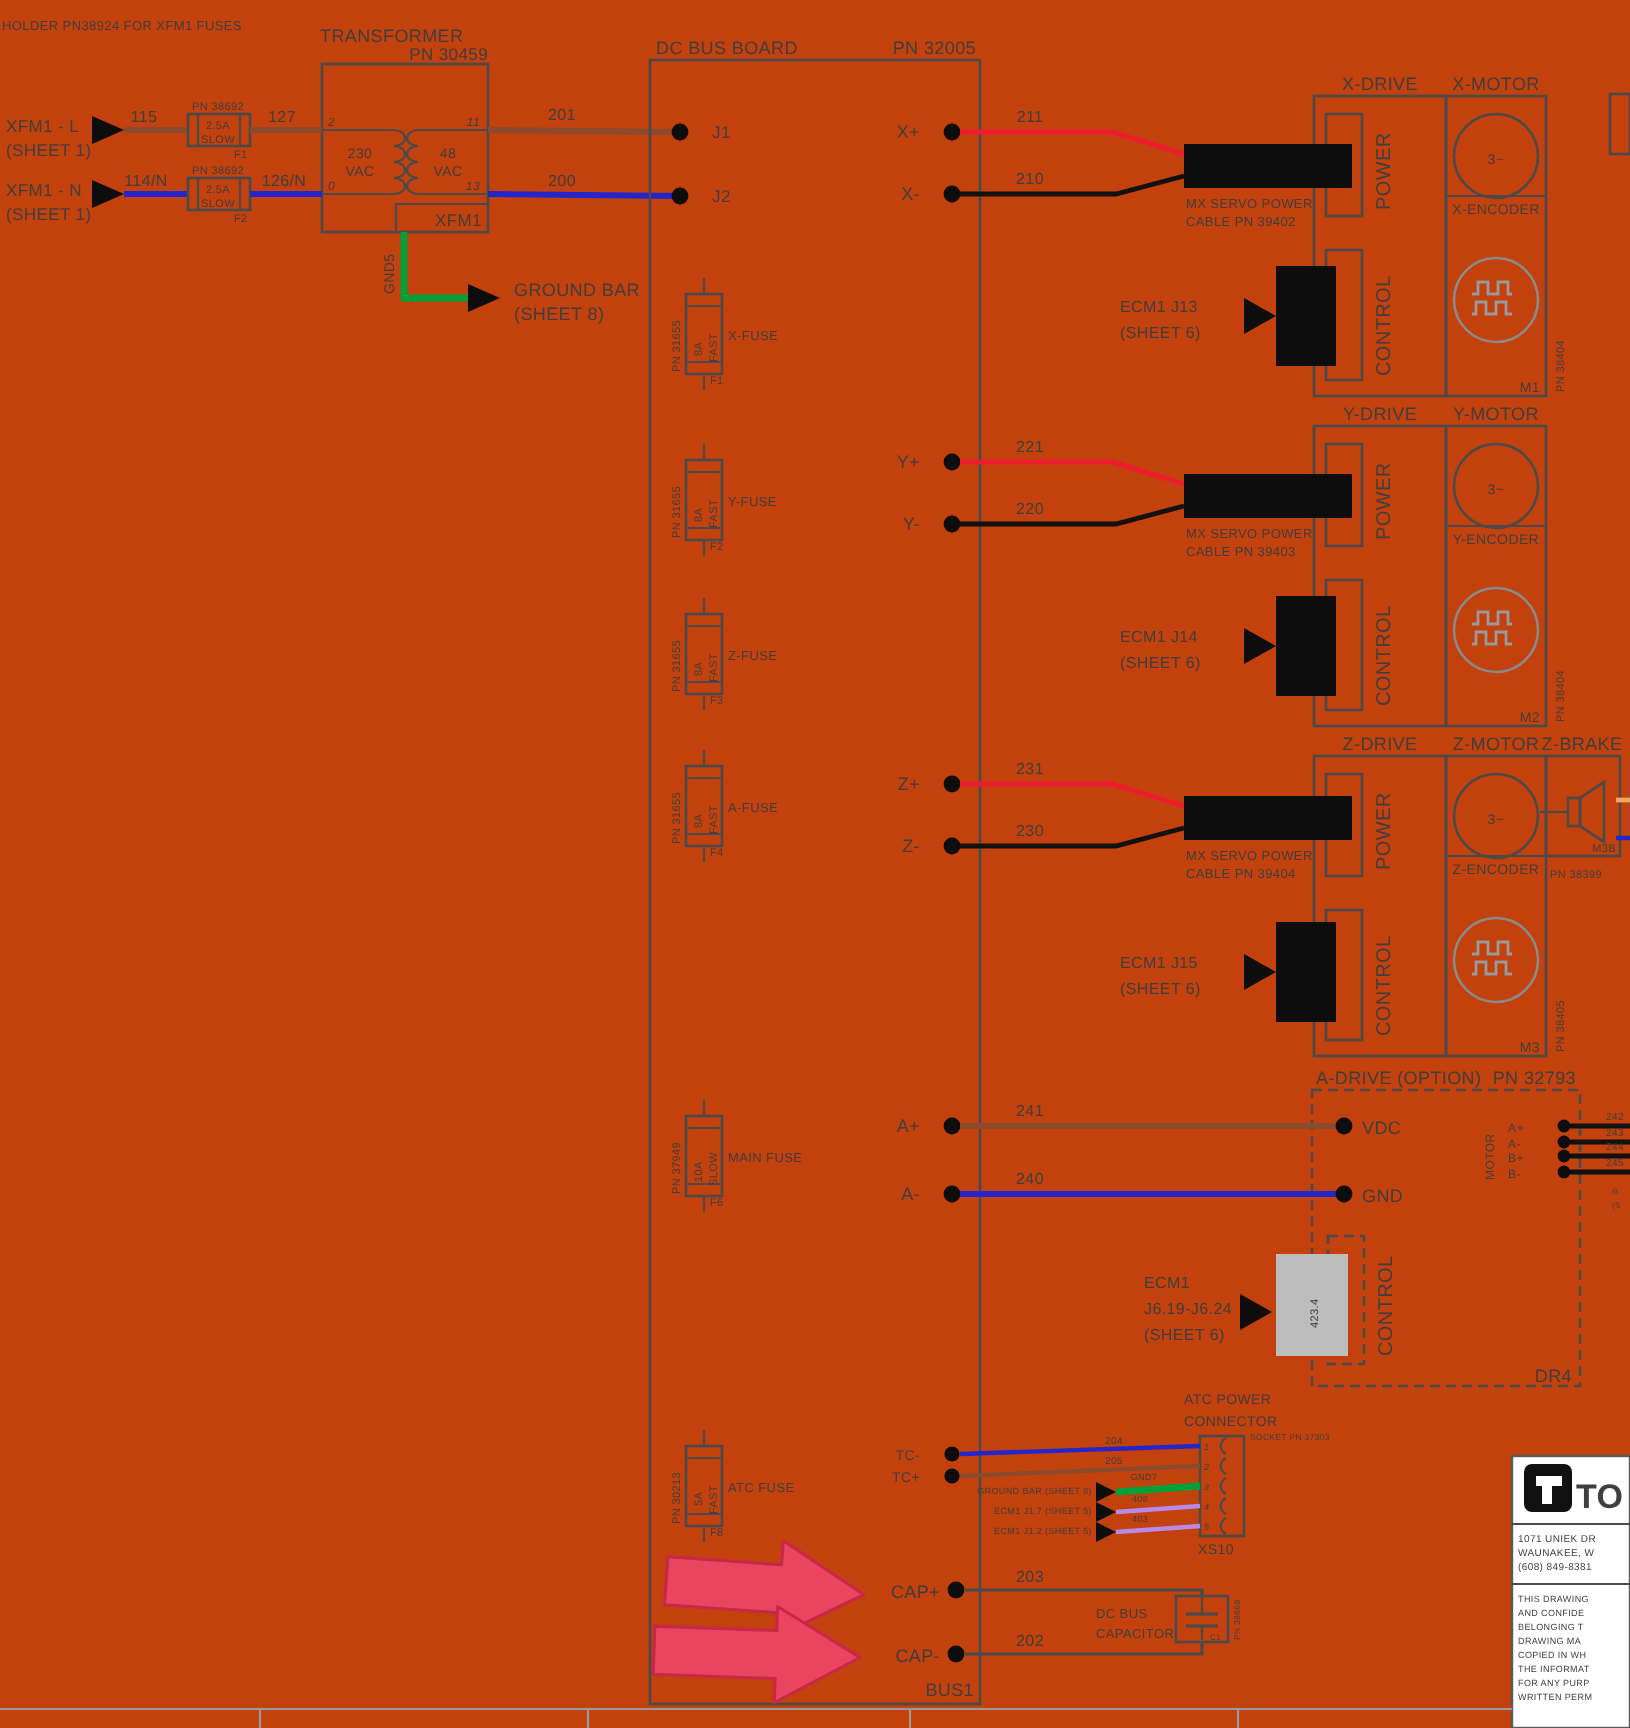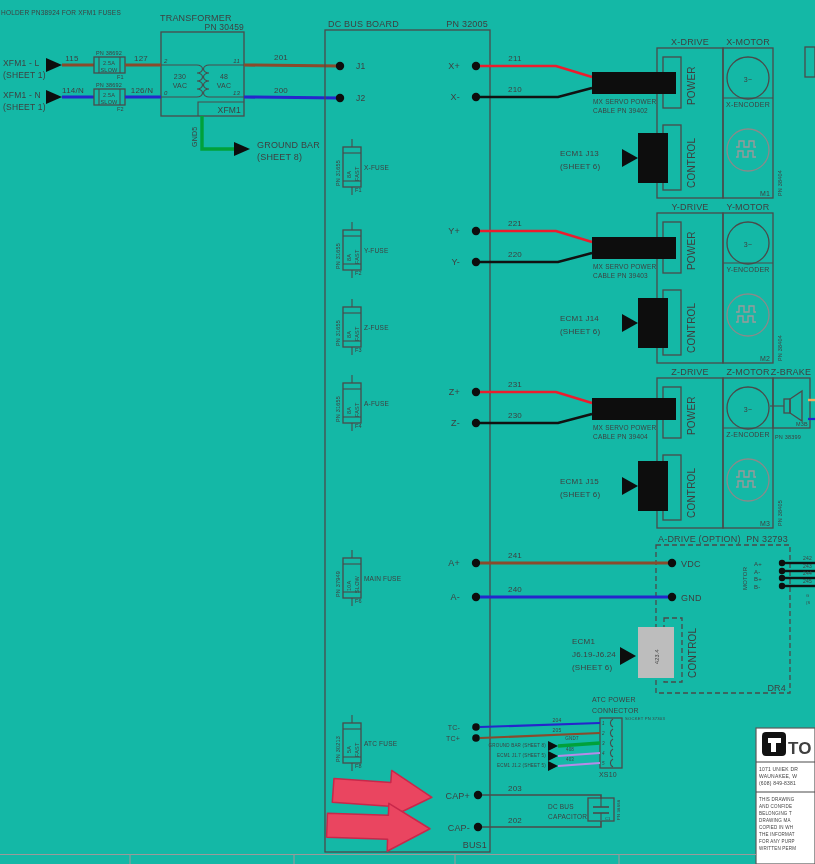--- a/index.html
+++ b/index.html
@@ -1,16 +1,16 @@
 <!DOCTYPE html>
 <html><head>
 <meta charset="utf-8">
 <style>
   html,body{margin:0;padding:0;background:#fff;}
-  .stage{position:relative;width:815px;height:864px;background:#14b8a6;overflow:hidden;}
+  .stage{position:relative;width:815px;height:864px;background:#c2410c;overflow:hidden;}
   svg{display:block;}
   text{font-family:"Liberation Sans",sans-serif;fill:#3f3f3f;letter-spacing:.2px;}
   .t4{font-size:4px}.t42{font-size:4.2px}.t45{font-size:4.5px}.t5{font-size:5px}
   .t55{font-size:5.5px}.t6{font-size:6px}.t65{font-size:6.5px}.t7{font-size:7px}
   .t8{font-size:8px}.t85{font-size:8.5px}.t9{font-size:9px}.t10{font-size:10px}
   .t17{font-size:17px;font-weight:bold}
   .mid{text-anchor:middle}.end{text-anchor:end}.it{font-style:italic}
   .box{fill:none;stroke:#4a4a4a;stroke-width:1.3}
   .thin{stroke:#4a4a4a;stroke-width:1.1;fill:none}
   .dash{stroke-dasharray:5 3}

